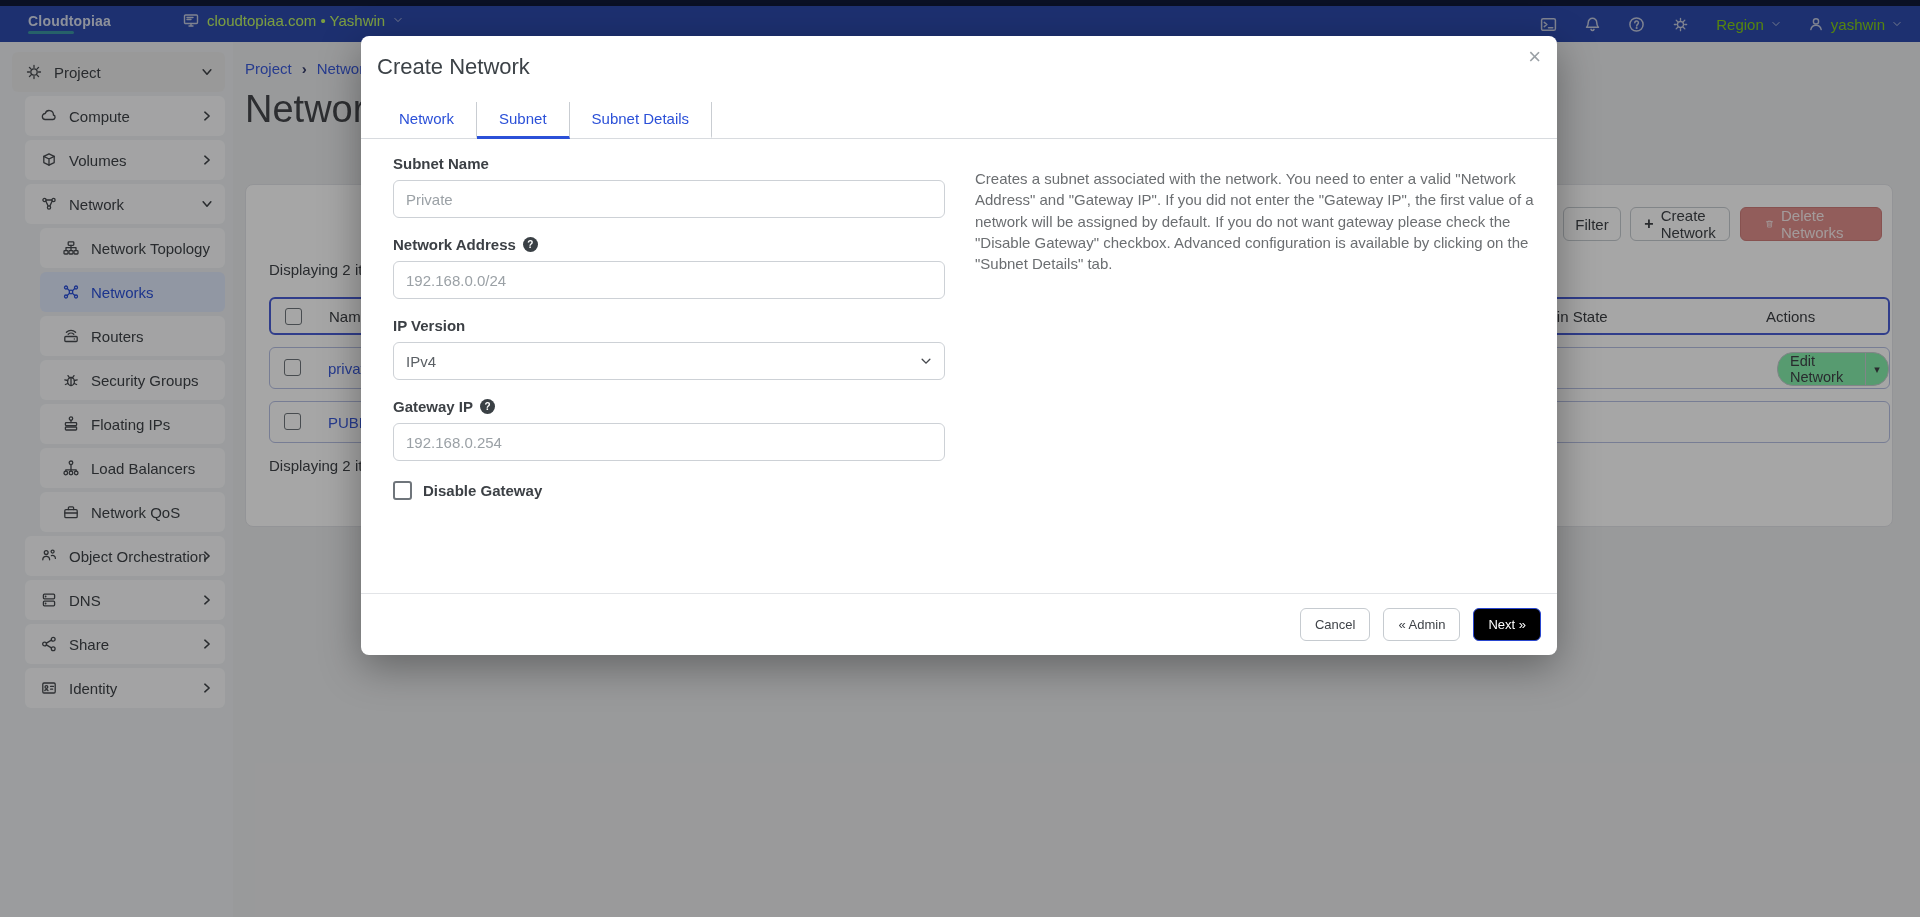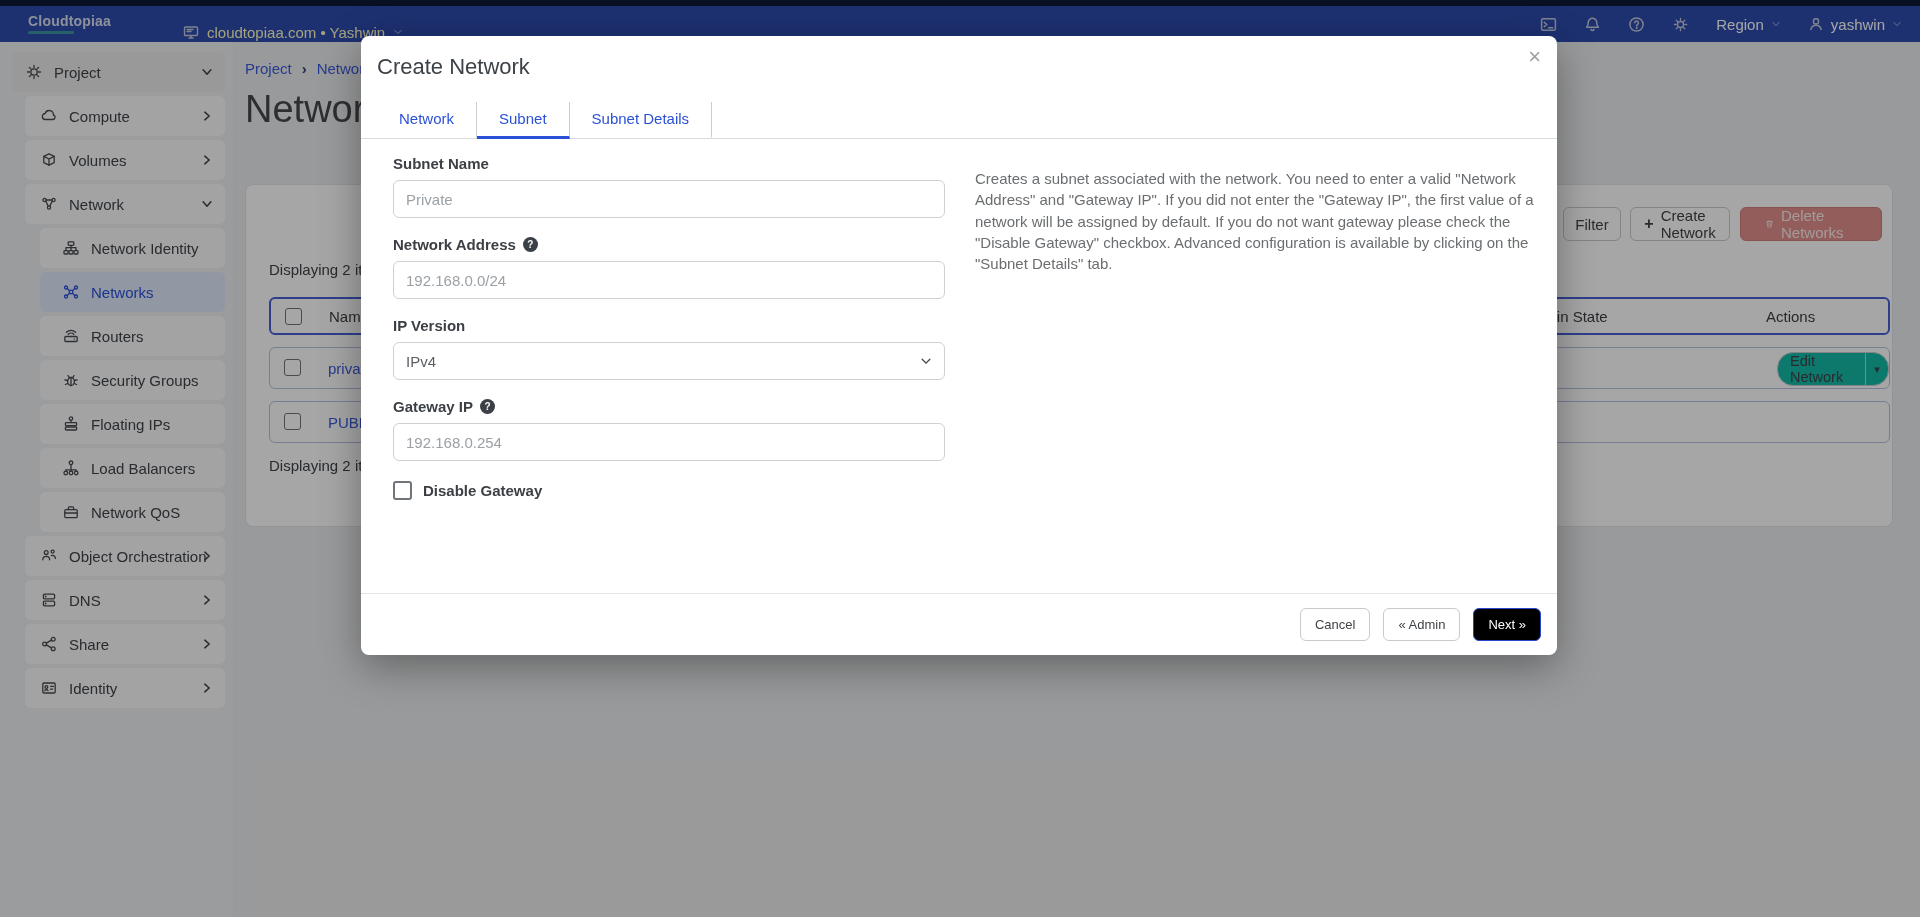--- a/index.html
+++ b/index.html
@@ -3,22 +3,22 @@
 <meta charset="utf-8">
 <style>
   * { margin:0; padding:0; box-sizing:border-box; }
   html,body { width:1920px; height:917px; overflow:hidden; font-family:"Liberation Sans", sans-serif; background:#ecedee; }
   .page { position:absolute; inset:0; }
 
   
   .navbar { position:absolute; left:0; top:0; width:1920px; height:42px; background:#2d4aac; border-top:6px solid #101938; display:flex; align-items:center; z-index:1; }
   .brand { position:absolute; left:28px; top:7px; color:#d9dfef; font-size:14px; font-weight:bold; letter-spacing:.2px; }
   .brand-bar { width:46px; height:3px; background:#3fa9a0; margin-top:2px; border-radius:2px; opacity:.8; }
-  .nav-context { position:absolute; left:183px; top:12px; height:28px; display:flex; align-items:center; gap:8px; color:#fef9c3; font-size:15px; cursor:pointer; }
-  .nav-right { position:absolute; right:18px; top:0; height:36px; display:flex; align-items:center; gap:27px; color:#ffffff; font-size:15px; }
+  .nav-context { position:absolute; left:183px; top:0; height:28px; display:flex; align-items:center; gap:8px; color:#bef264; font-size:15px; cursor:pointer; }
+  .nav-right { position:absolute; right:18px; top:0; height:36px; display:flex; align-items:center; gap:27px; color:#84cc16; font-size:15px; }
   .nav-ic { display:flex; align-items:center; gap:7px; cursor:pointer; }
   .nv-svg { stroke:#c3c9de; fill:none; stroke-width:1.4; stroke-linecap:round; stroke-linejoin:round; }
 
   
   .sidebar { position:absolute; left:0; top:42px; width:233px; height:875px; background:#eef0f3; padding-top:10px; }
   .sb-item { position:relative; display:flex; align-items:center; height:40px; margin-bottom:4px; background:#fafbfc; border-radius:6px; color:#3f4348; font-size:15px; cursor:pointer; }
   .lv0 { margin-left:12px; margin-right:8px; padding-left:13px; background:#ececec; }
   .lv1 { margin-left:25px; margin-right:8px; padding-left:15px; }
   .lv2 { margin-left:40px; margin-right:8px; padding-left:22px; }
   .sb-item.active { background:#dfe8fb; color:#2b50d8; }
@@ -40,21 +40,21 @@
   .btn-create { left:1384px; top:22px; width:100px; }
   .btn-delete { left:1494px; top:22px; width:142px; background:#e08f8c; border:1px solid #d07f7c; color:rgba(255,255,255,.85); }
   .plus { font-weight:bold; font-size:16px; }
   .displaying { position:absolute; left:23px; font-size:15px; color:#3f4348; }
   .tbl-head { position:absolute; left:23px; top:112px; width:1621px; height:38px; border:2px solid #4a5fd6; border-radius:6px; }
   .tbl-row { position:absolute; left:23px; width:1621px; height:42px; border:1px solid #b7c0e4; border-radius:6px; }
   .row1 { top:162px; } .row2 { top:216px; }
   .cb { position:absolute; width:17px; height:17px; border:1.5px solid #6f757b; border-radius:3px; background:#fff; cursor:pointer; }
   .hcell { position:absolute; top:9px; font-size:15px; color:#3b3e42; }
   .rcell-link { position:absolute; left:58px; top:12px; font-size:15px; color:#3b5bdb; cursor:pointer; }
-  .split-btn { position:absolute; left:1507px; top:4px; height:34px; display:flex; border:1px solid #c7ccd1; border-radius:16px; overflow:hidden; background:#14b8a6; }
+  .split-btn { position:absolute; left:1507px; top:4px; height:34px; display:flex; border:1px solid #c7ccd1; border-radius:16px; overflow:hidden; background:#86efac; }
   .split-main { padding:0 12px; display:flex; align-items:center; font-size:14.5px; color:#3f4348; cursor:pointer; }
   .split-caret { width:30px; display:flex; align-items:center; justify-content:center; border-left:1px solid #c7ccd1; cursor:pointer; }
 
   
   .overlay { position:absolute; inset:0; background:rgba(0,0,0,0.35); z-index:40; }
   .modal { position:absolute; left:361px; top:36px; width:1196px; height:619px; background:#fff; border-radius:8px; box-shadow:0 12px 40px rgba(0,0,0,.35); z-index:50; display:flex; flex-direction:column; }
   .modal-header { position:relative; padding:18px 16px 8px 16px; }
   .modal-title { font-size:22px; font-weight:500; color:#3c4247; }
   .modal-close { position:absolute; right:16px; top:10px; font-size:22px; color:#9aa0a5; cursor:pointer; line-height:1; }
   .tabs { display:flex; padding-left:16px; margin-top:14px; border-bottom:1px solid #d8dbdf; }
@@ -185,21 +185,21 @@
         </svg>
     </div>
     <div class="sb-item lv2">
       <svg class="sb-ico sb-svg" viewBox="0 0 18 18">
           <rect x="6.2" y="2.8" width="5.6" height="3.6" rx="0.8"></rect>
           <rect x="2" y="11.6" width="4" height="3.4" rx="0.8"></rect>
           <rect x="7" y="11.6" width="4" height="3.4" rx="0.8"></rect>
           <rect x="12" y="11.6" width="4" height="3.4" rx="0.8"></rect>
           <path d="M9 6.4v2.2M4 11.6V8.6h10v3M9 8.6v3"></path>
         </svg>
-      <span>Network Identity</span>
+      <span>Network Topology</span>
     </div>
     <div class="sb-item lv2 active">
       <svg class="sb-ico sb-svg" viewBox="0 0 18 18">
           <circle cx="4" cy="4.5" r="1.5"></circle>
           <circle cx="14" cy="4.5" r="1.5"></circle>
           <circle cx="9" cy="9" r="1.8"></circle>
           <circle cx="4" cy="13.5" r="1.5"></circle>
           <circle cx="14" cy="13.5" r="1.5"></circle>
           <path d="M5.2 5.6l2.4 2.2M12.8 5.6l-2.4 2.2M5.2 12.4l2.4-2.2M12.8 12.4l-2.4-2.2"></path>
         </svg>

